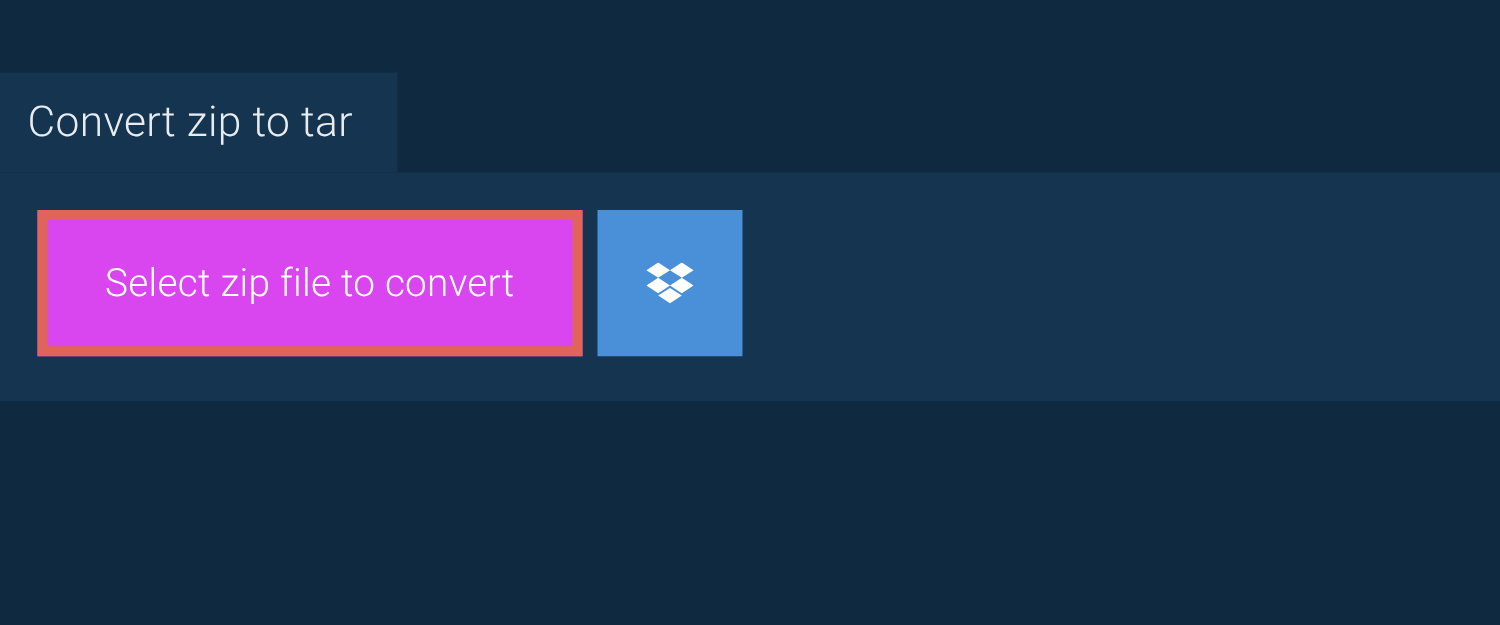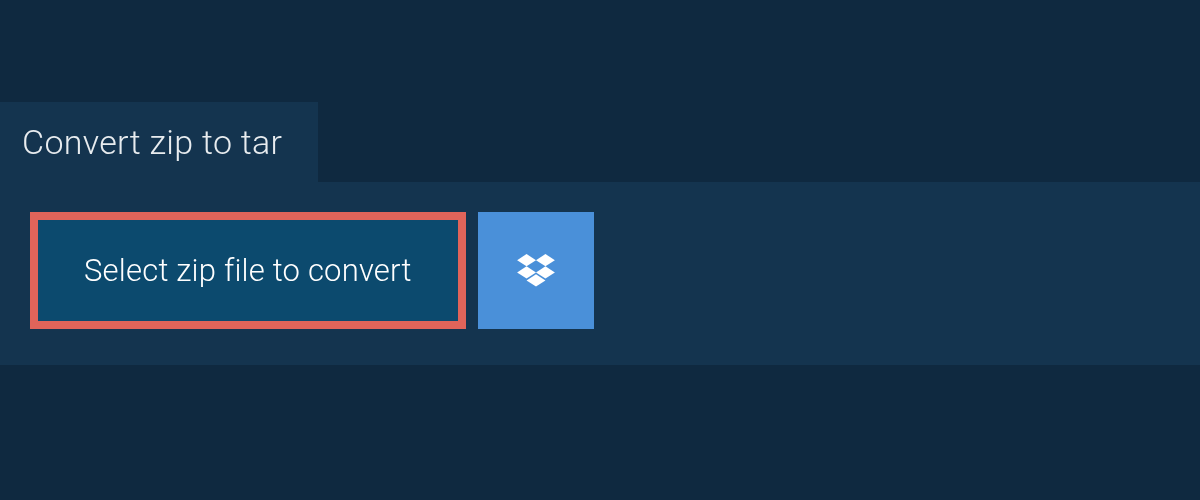--- a/index.html
+++ b/index.html
@@ -18,37 +18,36 @@
       padding-top: 58px;
     }
     .tab {
       display: inline-block;
       background: #14344f;
       color: #e8ecef;
       font-size: 34px;
       font-weight: 300;
       padding: 20px 36px 20px 22px;
       letter-spacing: 0.3px;
-      margin-top: 44px;
     }
     .panel {
       background: #14344f;
       padding: 30px 30px 36px 30px;
       width: 100%;
     }
     .button-row {
       display: flex;
       gap: 12px;
       align-items: stretch;
     }
     .select-button {
       display: flex;
       align-items: center;
       justify-content: center;
-      background: #0c4a6e;
+      background: #d946ef;
       color: #ffffff;
       font-size: 31px;
       font-weight: 300;
       padding: 32px 46px;
       border: 8px solid #e0645a;
       cursor: pointer;
       letter-spacing: 0.2px;
     }
     .dropbox-button {
       display: flex;

